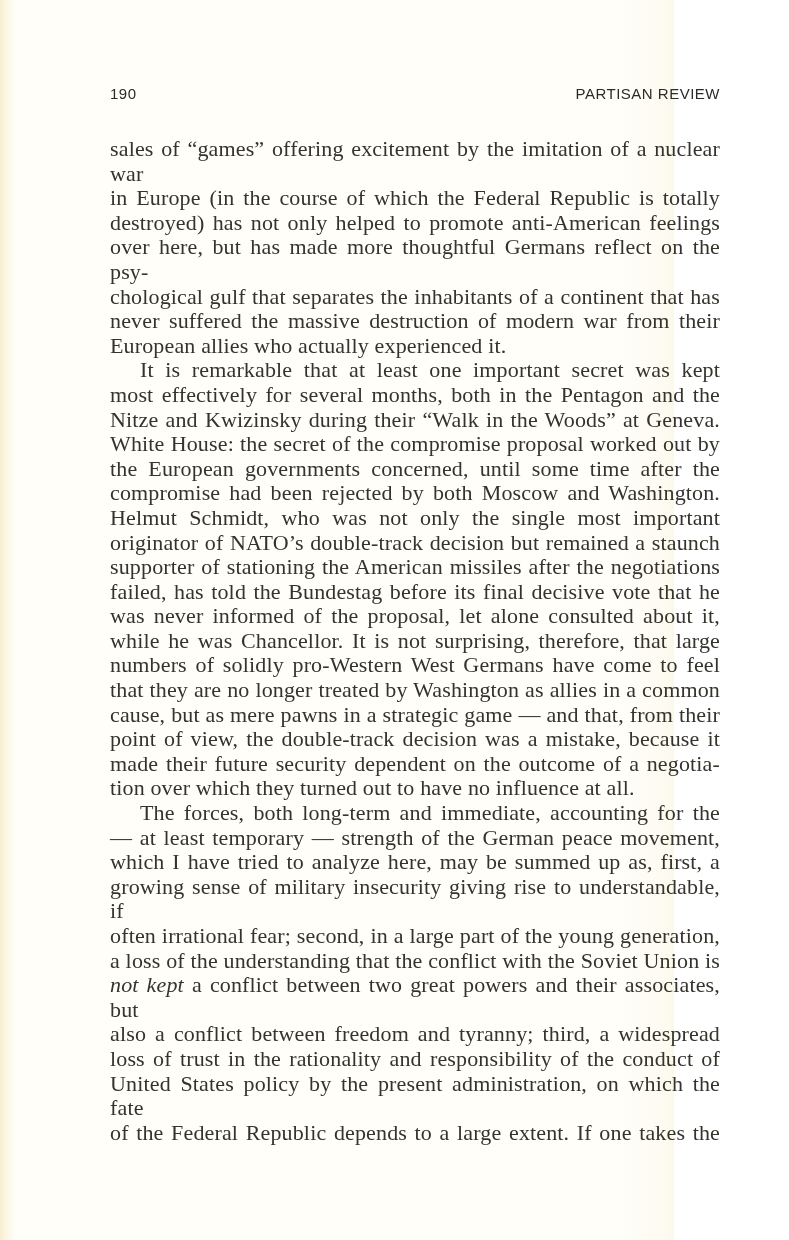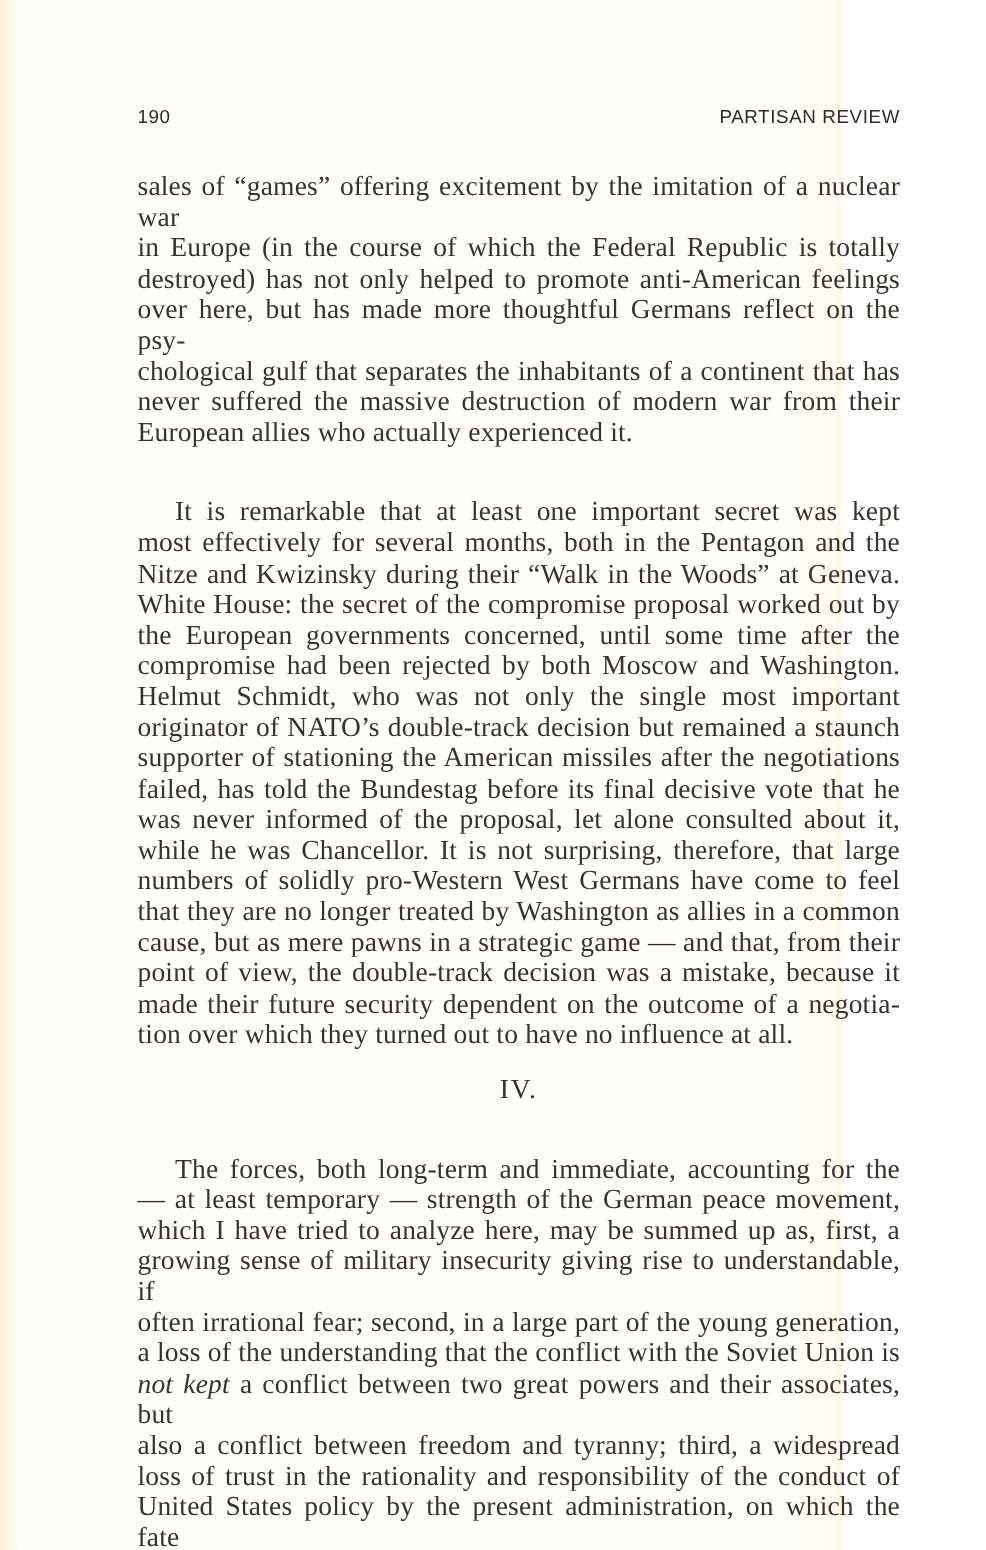--- a/index.html
+++ b/index.html
@@ -24,21 +24,21 @@
     color: #2c2b27; letter-spacing: 0.5px;
   }
   .body-text {
     position: absolute; top: 137px; left: 110px; width: 610px;
     font-size: 22px; line-height: 24.6px;
     color: #34332c; letter-spacing: 0.15px;
   }
   .para { margin: 0; }
   .line { text-align: justify; text-align-last: justify; }
   .line.para-end { text-align-last: left; }
-  .line.first-indent { text-indent: 30px; margin-top: 39px; }
+  .line.first-indent { text-indent: 30px; }
   .section-heading {
     text-align: center;
     margin: 19px 0 26px 0;
     letter-spacing: 1.5px;
     color: #34332c;
   }
   .em { font-style: italic; }
 </style>
 </head>
 <body>
@@ -76,21 +76,20 @@
       <div class="line">was never informed of the proposal, let alone consulted about it,</div>
       <div class="line">while he was Chancellor. It is not surprising, therefore, that large</div>
       <div class="line">numbers of solidly pro-Western West Germans have come to feel</div>
       <div class="line">that they are no longer treated by Washington as allies in a common</div>
       <div class="line">cause, but as mere pawns in a strategic game — and that, from their</div>
       <div class="line">point of view, the double-track decision was a mistake, because it</div>
       <div class="line">made their future security dependent on the outcome of a negotia-</div>
       <div class="line para-end">tion over which they turned out to have no influence at all.</div>
     </div>
 
-    <div class="section-heading">IV.</div>
 
     <div class="para">
       <div class="line first-indent">The forces, both long-term and immediate, accounting for the</div>
       <div class="line">— at least temporary — strength of the German peace movement,</div>
       <div class="line">which I have tried to analyze here, may be summed up as, first, a</div>
       <div class="line">growing sense of military insecurity giving rise to understandable, if</div>
       <div class="line">often irrational fear; second, in a large part of the young generation,</div>
       <div class="line">a loss of the understanding that the conflict with the Soviet Union is</div>
       <div class="line">
         <span class="em">not kept</span><span> a conflict between two great powers and their associates, but</span>

